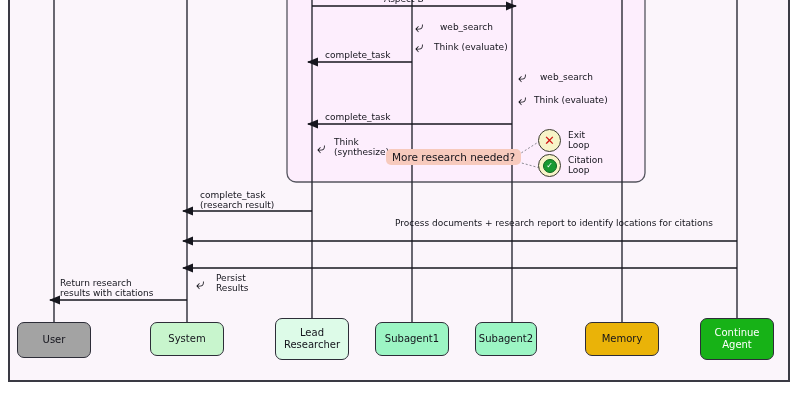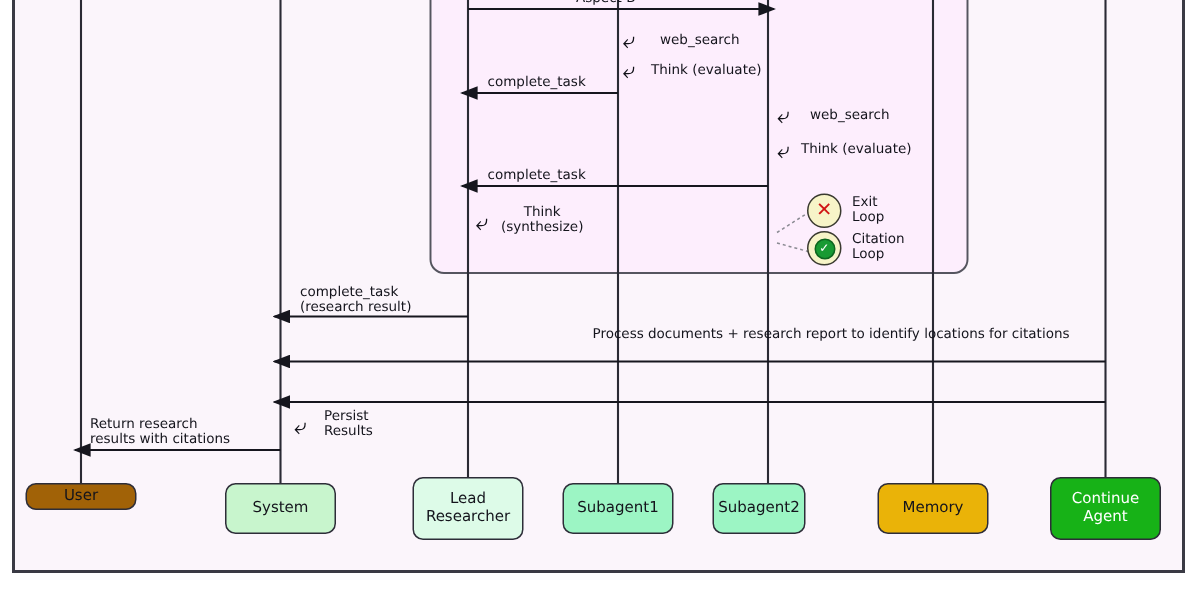--- a/index.html
+++ b/index.html
@@ -126,51 +126,52 @@
   <div class="selfglyph" style="left:415px;top:40px;">⤶</div>
   <div class="lbl selfcall" style="left:434px;top:42px;">Think (evaluate)</div>
 
   <div class="selfglyph" style="left:518px;top:70px;">⤶</div>
   <div class="lbl selfcall" style="left:540px;top:72px;">web_search</div>
 
   <div class="selfglyph" style="left:518px;top:93px;">⤶</div>
   <div class="lbl selfcall" style="left:534px;top:95px;">Think (evaluate)</div>
 
   <div class="selfglyph" style="left:317px;top:141px;">⤶</div>
-  <div class="lbl selfcall" style="left:334px;top:137px;text-align:center;">
+  <div class="lbl selfcall" style="left:334px;top:137px;">
     <span>Think</span><br>
     <span>(synthesize)</span>
   </div>
 
   <div class="selfglyph" style="left:196px;top:277px;">⤶</div>
   <div class="lbl selfcall" style="left:216px;top:273px;">
     <span>Persist</span><br>
     <span>Results</span>
   </div>
 
+  <div class="decision-label" style="left:386px;top:149px;">More research needed?</div>
 
   <div class="circ" style="left:538px;top:129px;">
     <span class="x">✕</span>
   </div>
   <div class="branch" style="left:568px;top:130px;">
     <span>Exit</span><br>
     <span>Loop</span>
   </div>
 
   <div class="circ" style="left:538px;top:154px;">
     <span class="inner">
       <span>✓</span>
     </span>
   </div>
   <div class="branch" style="left:568px;top:155px;">
     <span>Citation</span><br>
     <span>Loop</span>
   </div>
 
-  <div class="pbox" style="left:17px;top:322px;width:74px;height:18px;background:#a16207;">
+  <div class="pbox" style="left:17px;top:322px;width:74px;height:36px;background:#a3a3a3;">
     <span>User</span>
   </div>
   <div class="pbox" style="left:150px;top:322px;width:74px;height:34px;background:#c8f5cd;">
     <span>System</span>
   </div>
   <div class="pbox" style="left:275px;top:318px;width:74px;height:42px;background:#ddfbe8;">
     <span>
       <span>Lead</span><br>
       <span>Researcher</span>
     </span>

